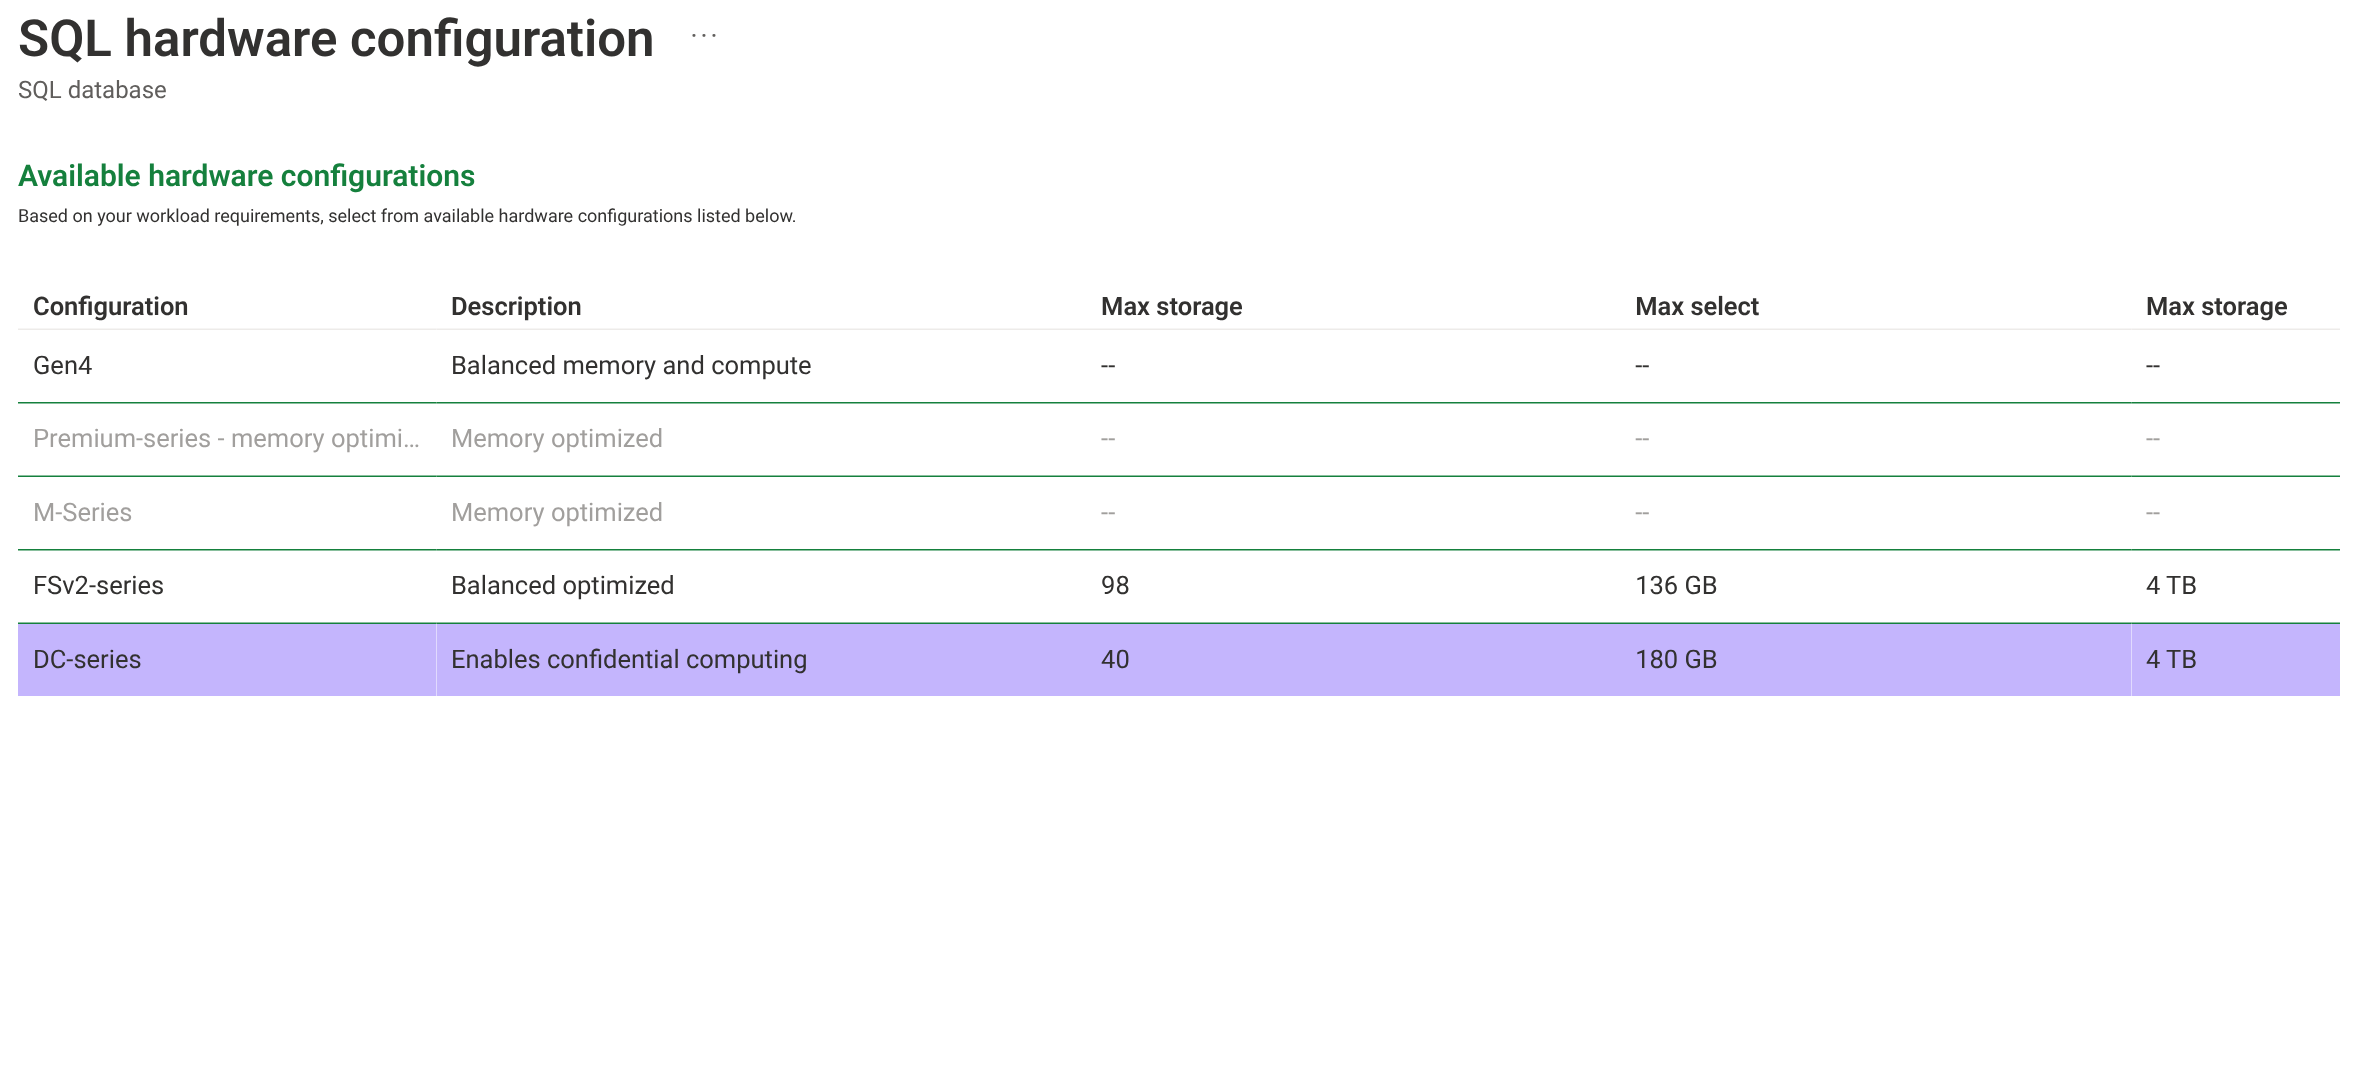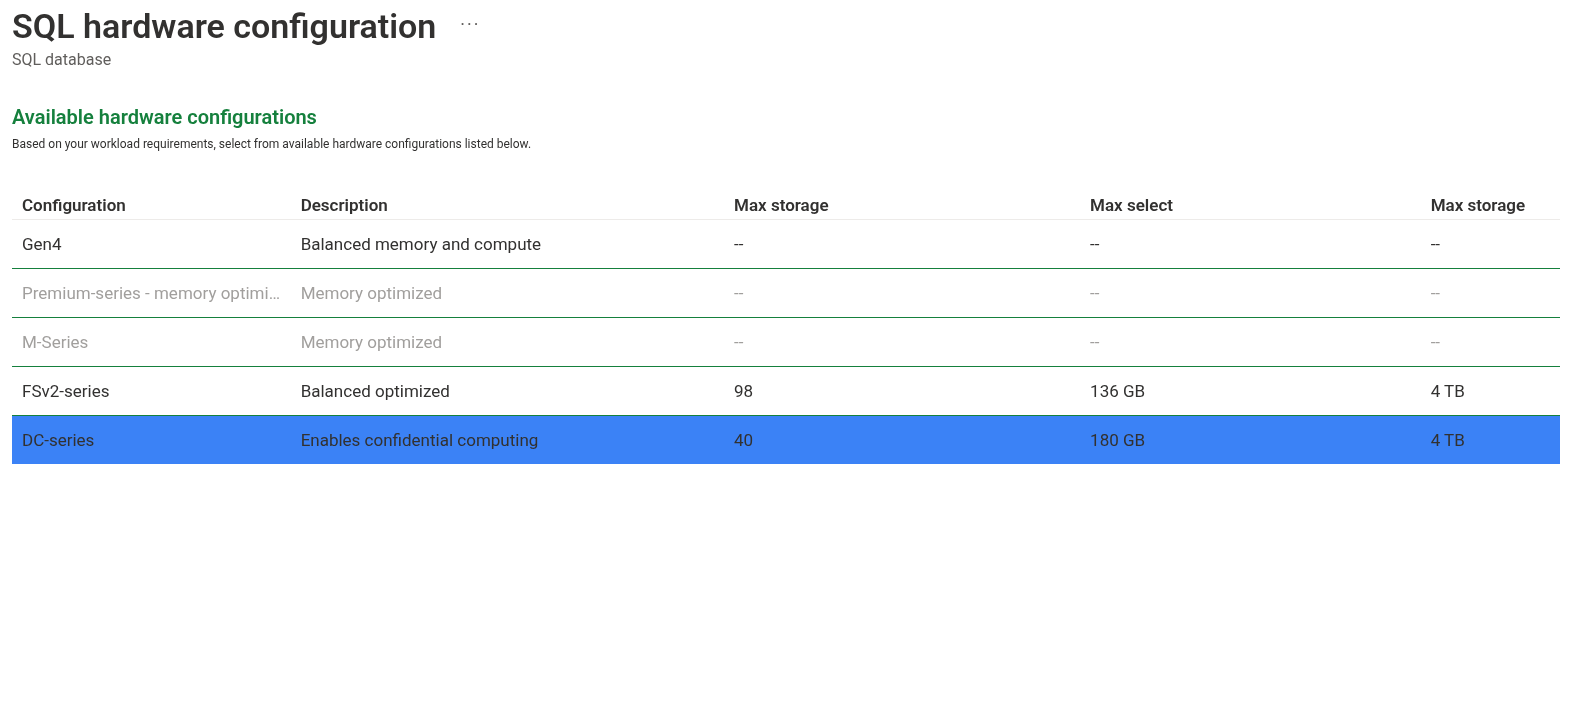--- a/index.html
+++ b/index.html
@@ -78,21 +78,21 @@
     .hw-table th:nth-child(3),
     .hw-table td:nth-child(3) { width: 23%; }
     .hw-table th:nth-child(4),
     .hw-table td:nth-child(4) { width: 22%; }
     .hw-table th:nth-child(5),
     .hw-table td:nth-child(5) { width: 9%; }
     .hw-table tr.row.disabled td {
       color: #a19f9d;
     }
     .hw-table tr.row.selected {
-      background: #3b82f6;
+      background: #c4b5fd;
     }
     .hw-table tr.row.selected td {
       border-bottom: none;
     }
     .hw-table tr.row {
       cursor: pointer;
     }
   </style>
 </head>
 <body>

